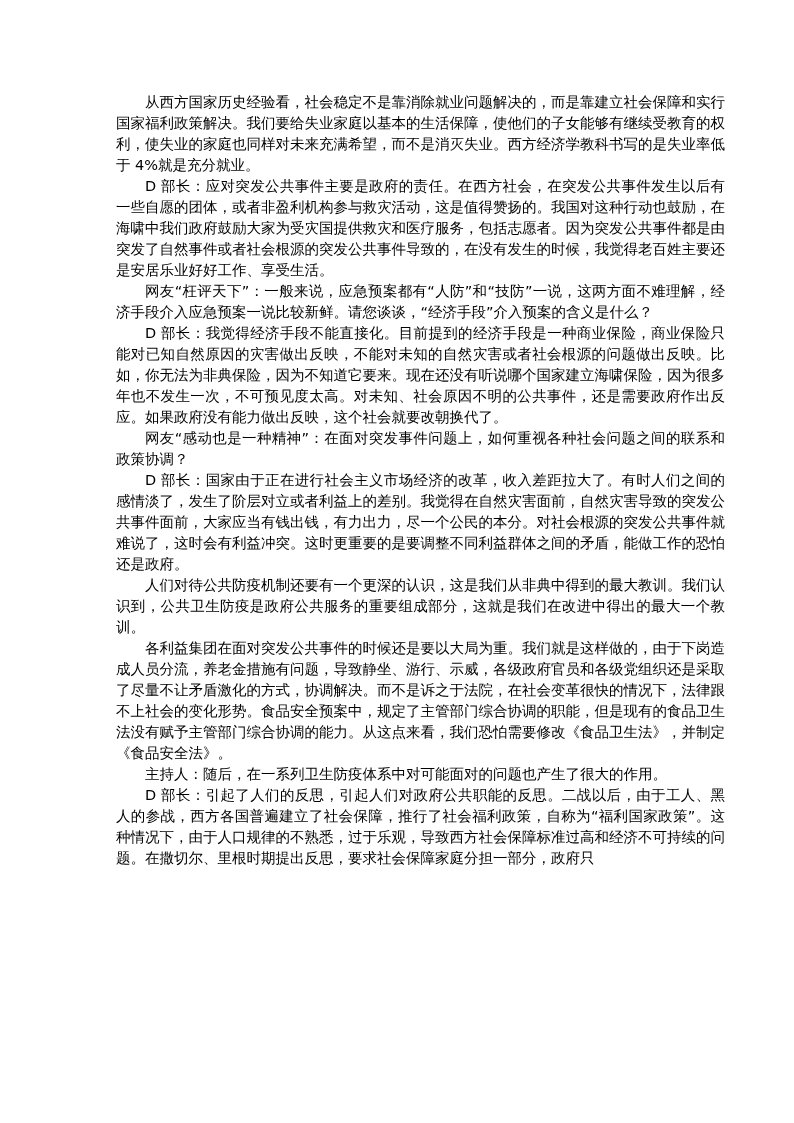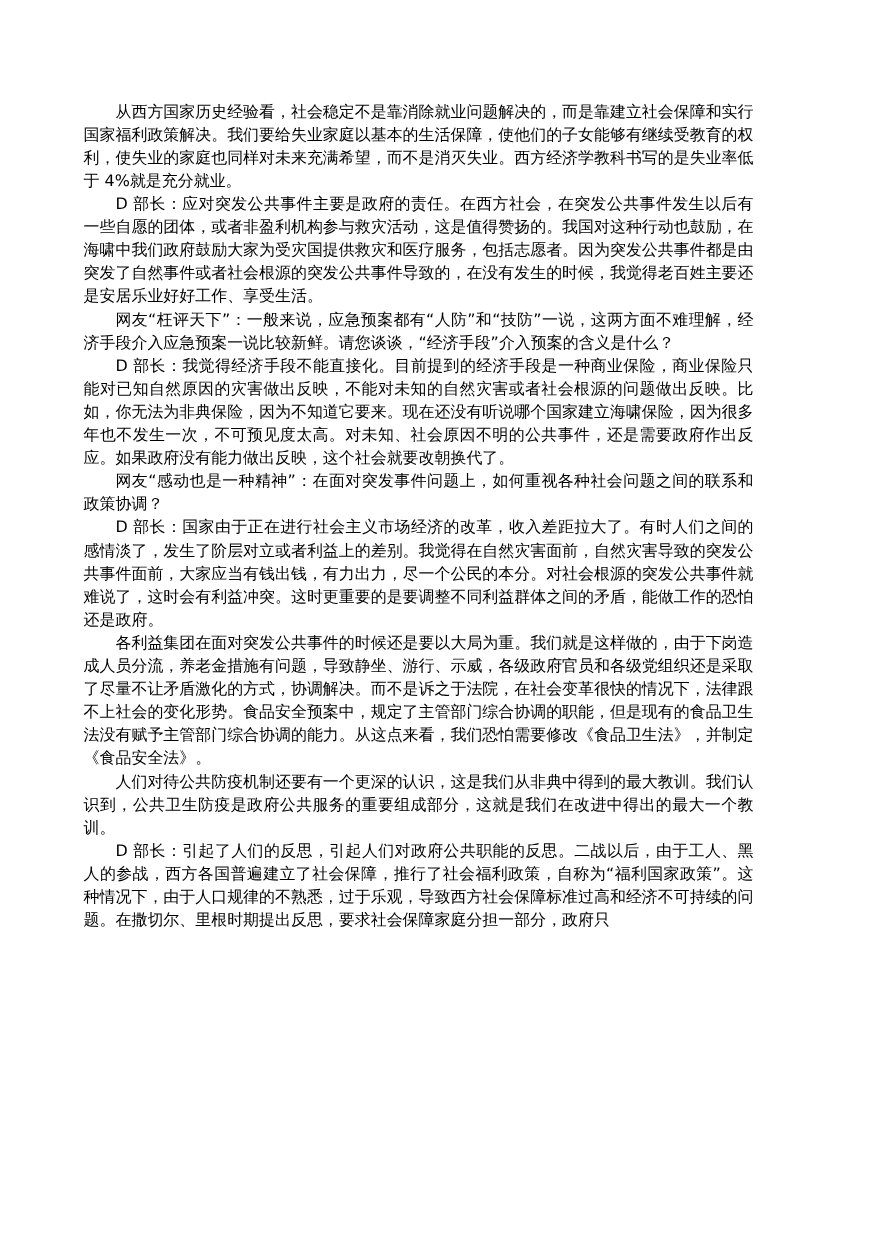--- a/index.html
+++ b/index.html
@@ -6,21 +6,21 @@
   html, body {
     background: #ffffff;
     font-family: "DejaVu Sans", sans-serif;
   }
   .page {
     position: relative;
     width: 794px;
     height: 1123px;
     margin: 0 auto;
     background: #ffffff;
-    padding: 92px 92px 80px 76px;
+    padding: 92px 92px 80px 116px;
     overflow: hidden;
   }
   .doc-body {
     width: 609px;
     color: #000000;
     font-size: 14.5px;
     line-height: 21px;
     text-align: justify;
     word-break: break-all;
   }
@@ -33,17 +33,18 @@
 <body>
 
 <div class="page">
   <div class="doc-body">
     <p>从西方国家历史经验看，社会稳定不是靠消除就业问题解决的，而是靠建立社会保障和实行国家福利政策解决。我们要给失业家庭以基本的生活保障，使他们的子女能够有继续受教育的权利，使失业的家庭也同样对未来充满希望，而不是消灭失业。西方经济学教科书写的是失业率低于 4%就是充分就业。</p>
     <p>D 部长：应对突发公共事件主要是政府的责任。在西方社会，在突发公共事件发生以后有一些自愿的团体，或者非盈利机构参与救灾活动，这是值得赞扬的。我国对这种行动也鼓励，在海啸中我们政府鼓励大家为受灾国提供救灾和医疗服务，包括志愿者。因为突发公共事件都是由突发了自然事件或者社会根源的突发公共事件导致的，在没有发生的时候，我觉得老百姓主要还是安居乐业好好工作、享受生活。</p>
     <p>网友“枉评天下”：一般来说，应急预案都有“人防”和“技防”一说，这两方面不难理解，经济手段介入应急预案一说比较新鲜。请您谈谈，“经济手段”介入预案的含义是什么？</p>
     <p>D 部长：我觉得经济手段不能直接化。目前提到的经济手段是一种商业保险，商业保险只能对已知自然原因的灾害做出反映，不能对未知的自然灾害或者社会根源的问题做出反映。比如，你无法为非典保险，因为不知道它要来。现在还没有听说哪个国家建立海啸保险，因为很多年也不发生一次，不可预见度太高。对未知、社会原因不明的公共事件，还是需要政府作出反应。如果政府没有能力做出反映，这个社会就要改朝换代了。</p>
     <p>网友“感动也是一种精神”：在面对突发事件问题上，如何重视各种社会问题之间的联系和政策协调？</p>
     <p>D 部长：国家由于正在进行社会主义市场经济的改革，收入差距拉大了。有时人们之间的感情淡了，发生了阶层对立或者利益上的差别。我觉得在自然灾害面前，自然灾害导致的突发公共事件面前，大家应当有钱出钱，有力出力，尽一个公民的本分。对社会根源的突发公共事件就难说了，这时会有利益冲突。这时更重要的是要调整不同利益群体之间的矛盾，能做工作的恐怕还是政府。</p>
+    <p>人们对待公共防疫机制还要有一个更深的认识，这是我们从非典中得到的最大教训。我们认识到，公共卫生防疫是政府公共服务的重要组成部分，这就是我们在改进中得出的最大一个教训。</p>
     <p>各利益集团在面对突发公共事件的时候还是要以大局为重。我们就是这样做的，由于下岗造成人员分流，养老金措施有问题，导致静坐、游行、示威，各级政府官员和各级党组织还是采取了尽量不让矛盾激化的方式，协调解决。而不是诉之于法院，在社会变革很快的情况下，法律跟不上社会的变化形势。食品安全预案中，规定了主管部门综合协调的职能，但是现有的食品卫生法没有赋予主管部门综合协调的能力。从这点来看，我们恐怕需要修改《食品卫生法》，并制定《食品安全法》。</p>
-    <p>人们对待公共防疫机制还要有一个更深的认识，这是我们从非典中得到的最大教训。我们认识到，公共卫生防疫是政府公共服务的重要组成部分，这就是我们在改进中得出的最大一个教训。</p>
+    <p>主持人：随后，在一系列卫生防疫体系中对可能面对的问题也产生了很大的作用。</p>
     <p>D 部长：引起了人们的反思，引起人们对政府公共职能的反思。二战以后，由于工人、黑人的参战，西方各国普遍建立了社会保障，推行了社会福利政策，自称为“福利国家政策”。这种情况下，由于人口规律的不熟悉，过于乐观，导致西方社会保障标准过高和经济不可持续的问题。在撒切尔、里根时期提出反思，要求社会保障家庭分担一部分，政府只</p>
   </div>
 </div>
 
 </body></html>

